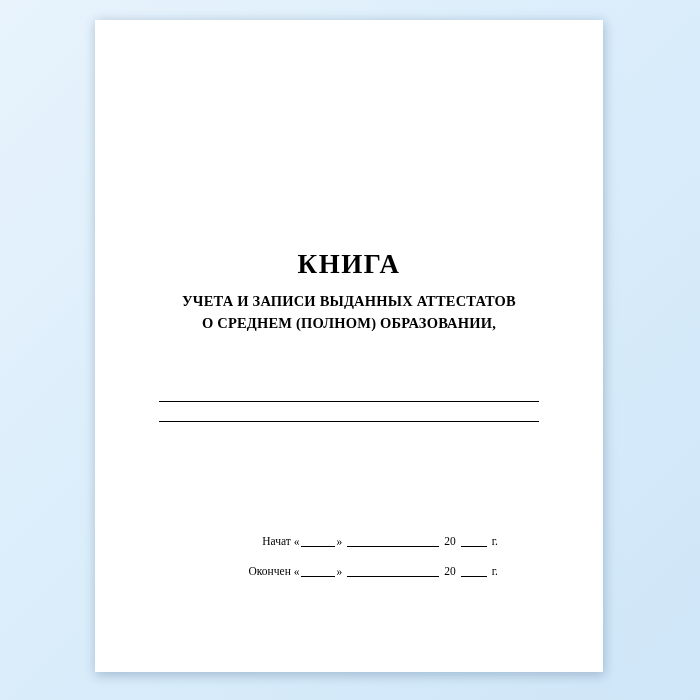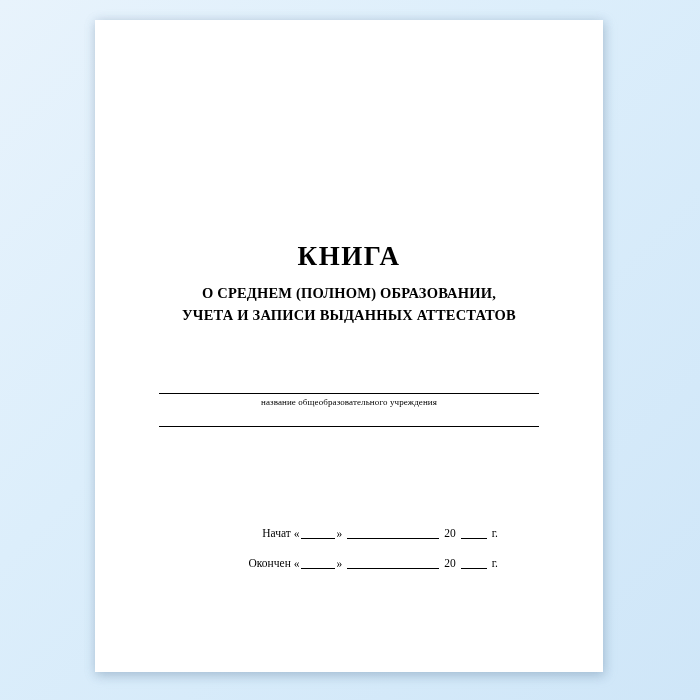--- a/index.html
+++ b/index.html
@@ -35,21 +35,21 @@
     left: 95px;
     top: 20px;
     width: 508px;
     height: 652px;
     background: #ffffff;
     box-shadow: 0 2px 10px rgba(90, 120, 150, 0.25);
   }
   .page-inner {
     position: absolute;
     left: 0;
-    top: 0;
+    top: 8px;
     width: 508px;
     height: 652px;
   }
 
   .title-block {
     position: absolute;
     left: 0;
     top: 222px;
     width: 508px;
     text-align: center;
@@ -145,29 +145,28 @@
 
 <div id="stage">
   <div class="page-shadow"></div>
 
   <div class="page">
     <div class="page-inner">
 
       <div class="title-block">
         <h1 class="doc-title">КНИГА</h1>
         <div class="doc-subtitle">
+          <span class="sub-line">УЧЕТА И ЗАПИСИ ВЫДАННЫХ АТТЕСТАТОВ</span>
           <span class="sub-line">О СРЕДНЕМ (ПОЛНОМ) ОБРАЗОВАНИИ,</span>
-          <span class="sub-line">УЧЕТА И ЗАПИСИ ВЫДАННЫХ АТТЕСТАТОВ</span>
         </div>
       </div>
 
       <div class="fields">
         <div class="field-row">
           <div class="field-rule"></div>
-          <div class="field-caption">название общеобразовательного учреждения</div>
         </div>
         <div class="field-row">
           <div class="field-rule"></div>
         </div>
       </div>
 
       <div class="dates">
         <div class="date-row">
           <span class="date-label">Начат «</span>
           <span class="u-short"></span>

